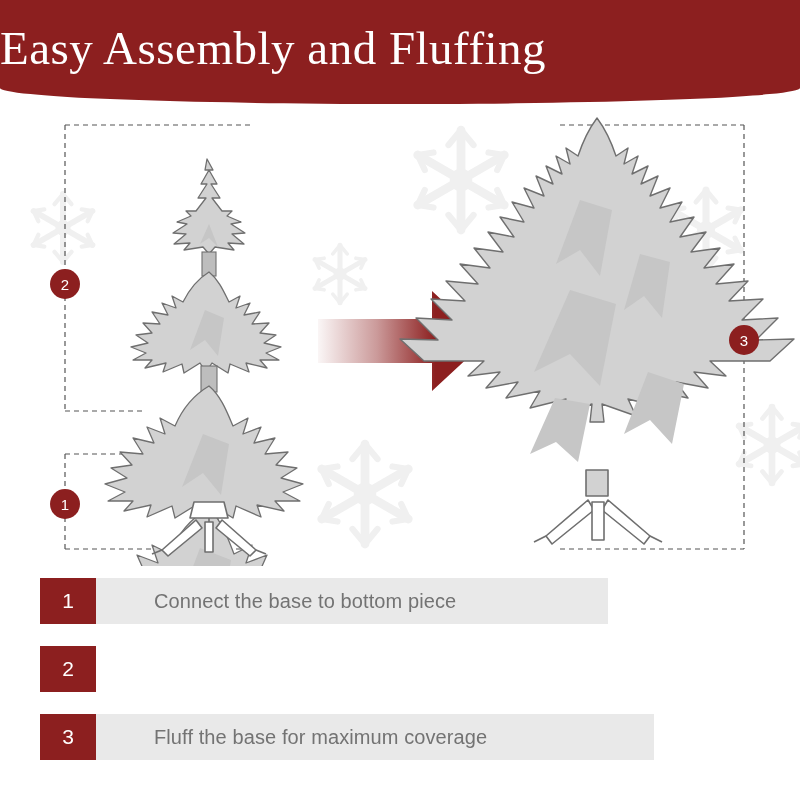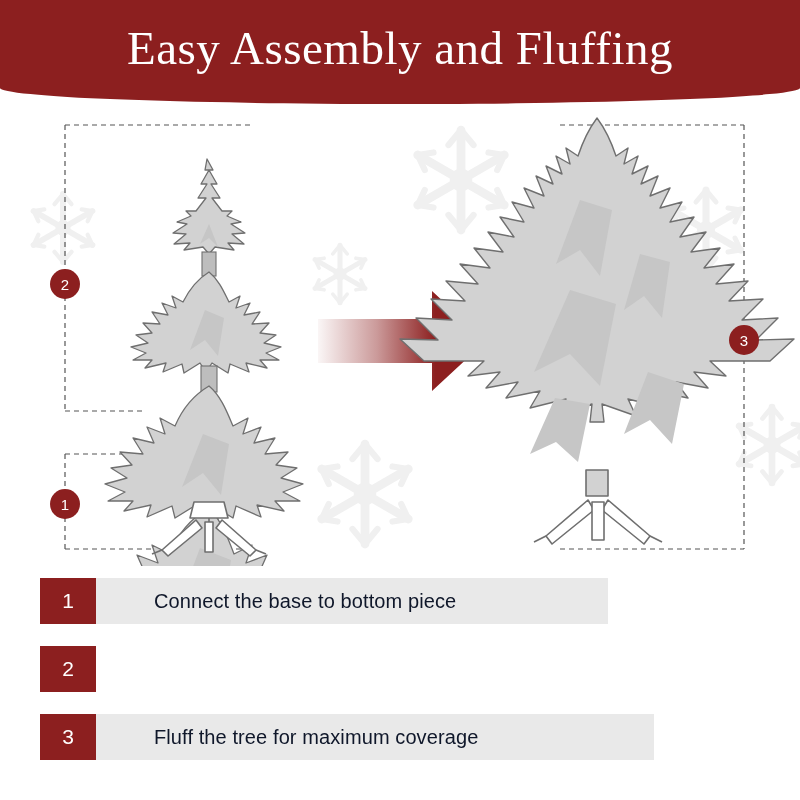--- a/index.html
+++ b/index.html
@@ -20,21 +20,21 @@
     position: absolute;
     left: 0;
     top: 0;
     width: 800px;
     height: 104px;
     background: #8c1f1f;
     border-bottom-left-radius: 50% 16px;
     border-bottom-right-radius: 50% 16px;
     display: flex;
     align-items: center;
-    justify-content: center;
+    justify-content: flex-start;
     overflow: hidden;
   }
   .header-title {
     font-family: "Liberation Serif", serif;
     color: #ffffff;
     font-size: 47px;
     letter-spacing: 0.5px;
     line-height: 1;
     padding-bottom: 8px;
     white-space: nowrap;
@@ -71,21 +71,21 @@
     color: #ffffff;
     font-size: 21px;
     display: flex;
     align-items: center;
     justify-content: center;
     flex: 0 0 56px;
   }
   .legend-text {
     flex: 1 1 auto;
     background: #e9e9e9;
-    color: #0f172a;
+    color: #737373;
     font-size: 20px;
     display: flex;
     align-items: center;
     padding-left: 58px;
     letter-spacing: 0.1px;
   }
   .legend-row:nth-child(1) .legend-text { width: 454px; flex: 0 0 454px; }
   .legend-row:nth-child(2) .legend-text { width: 454px; flex: 0 0 454px; }
   .legend-row:nth-child(3) .legend-text { width: 500px; flex: 0 0 500px; }
 </style>
@@ -275,16 +275,16 @@
     <div class="legend-num">1</div>
     <div class="legend-text">Connect the base to bottom piece</div>
   </div>
 
   <div class="legend-row">
     <div class="legend-num">2</div>
   </div>
 
   <div class="legend-row">
     <div class="legend-num">3</div>
-    <div class="legend-text">Fluff the tree for maximum coverage</div>
+    <div class="legend-text">Fluff the base for maximum coverage</div>
   </div>
 
 </div>
 
 </body></html>

